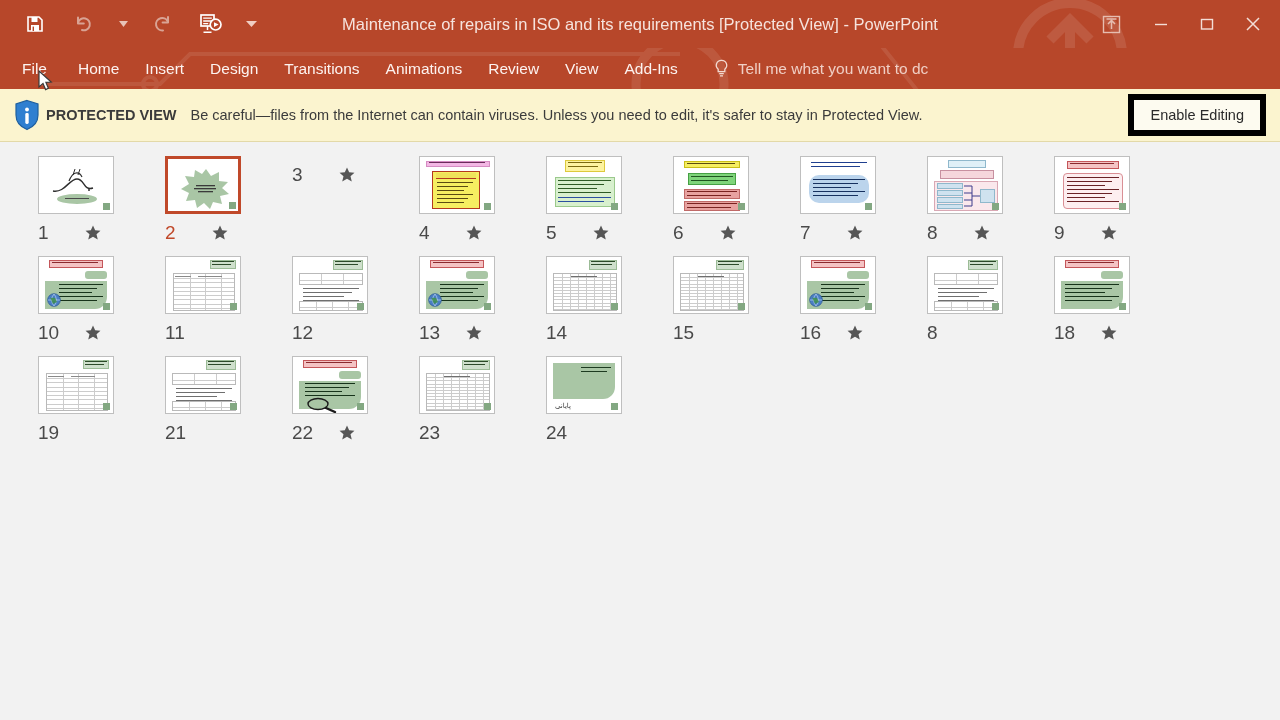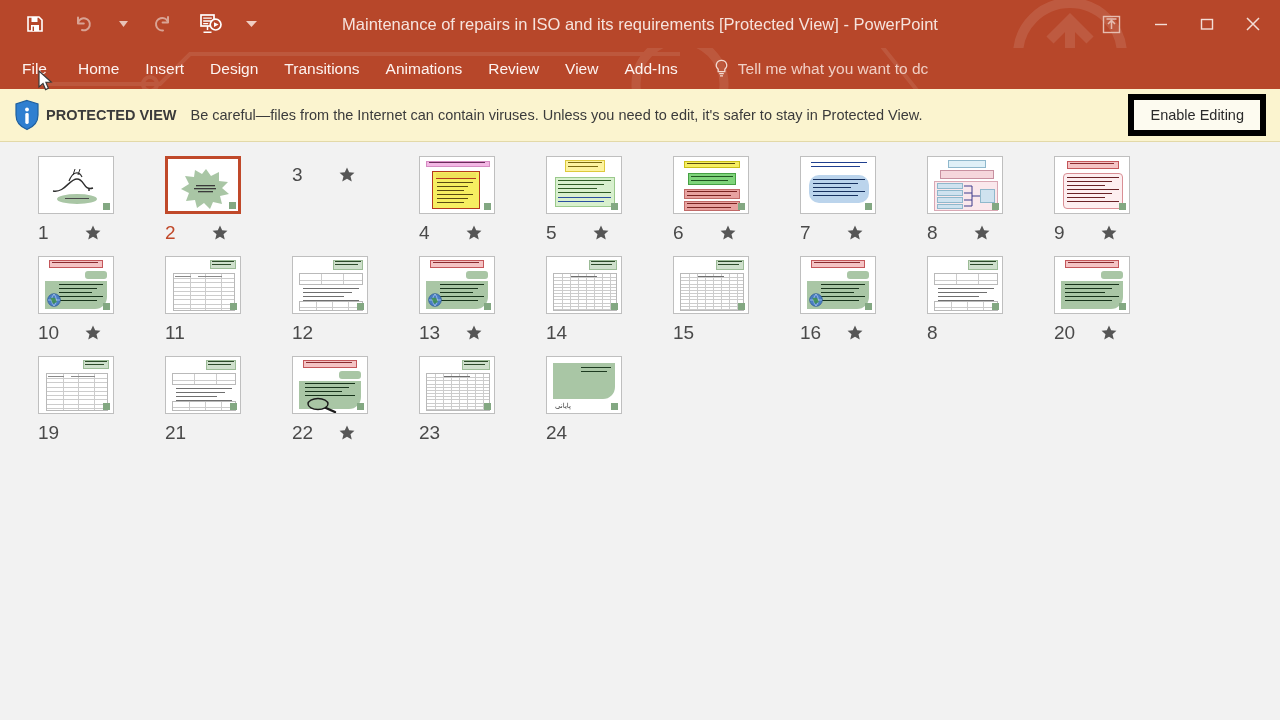--- a/index.html
+++ b/index.html
@@ -841,21 +841,21 @@
                   <div class="ln" style="left:10px;top:31px;width:46.98px;background:#17331a"></div>
                   <div class="ln" style="left:10px;top:35px;width:39.96px;background:#17331a"></div>
                   <div class="ln" style="left:10px;top:39px;width:54px;background:#17331a"></div>
                   <div class="ln" style="left:10px;top:43px;width:46.98px;background:#17331a"></div>
       </div>
          </div>
          <div class="minibadge"></div>
        </div>
      </div>
      <div class="meta">
-       <div class="num">20</div>
+       <div class="num">18</div>
        <div class="star"><svg viewBox="0 0 20 20" width="18" height="18">
   <path d="M10 1.6 L12.4 7 L18.3 7.5 L13.9 11.4 L15.3 17.2 L10 14.1 L4.7 17.2 L6.1 11.4 L1.7 7.5 L7.6 7 Z" fill="#565656"></path>
 </svg></div>
      </div>
         </div>
         <div class="cell">
           <div class="thumb-wrap">
        <div class="thumb">
          <div class="thumb-inner">
             <div class="ms" style="inset:0;background:#fff">

